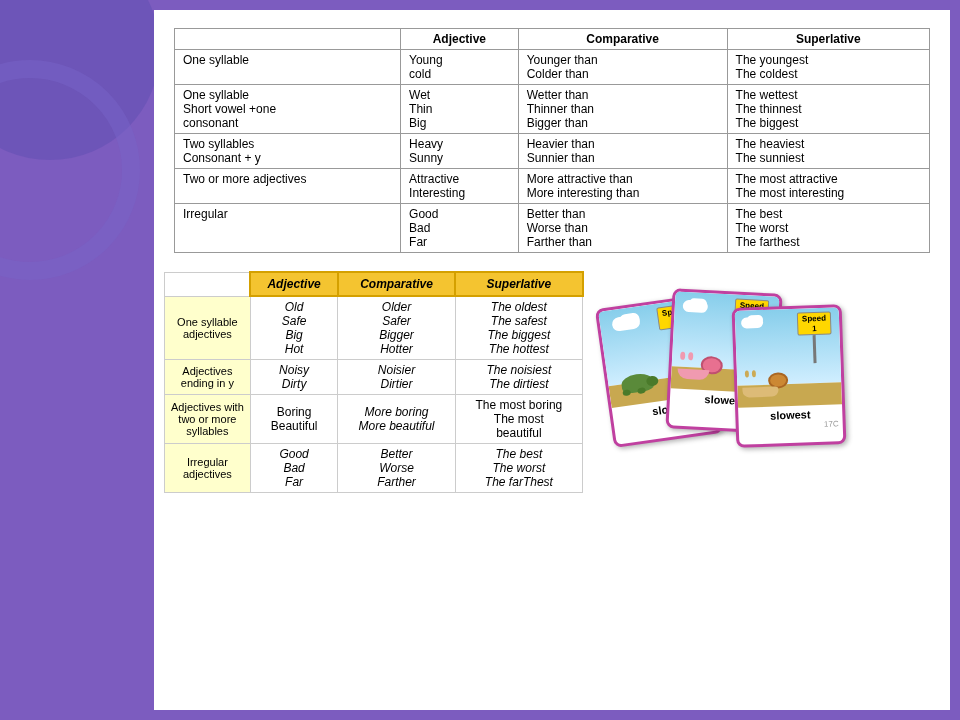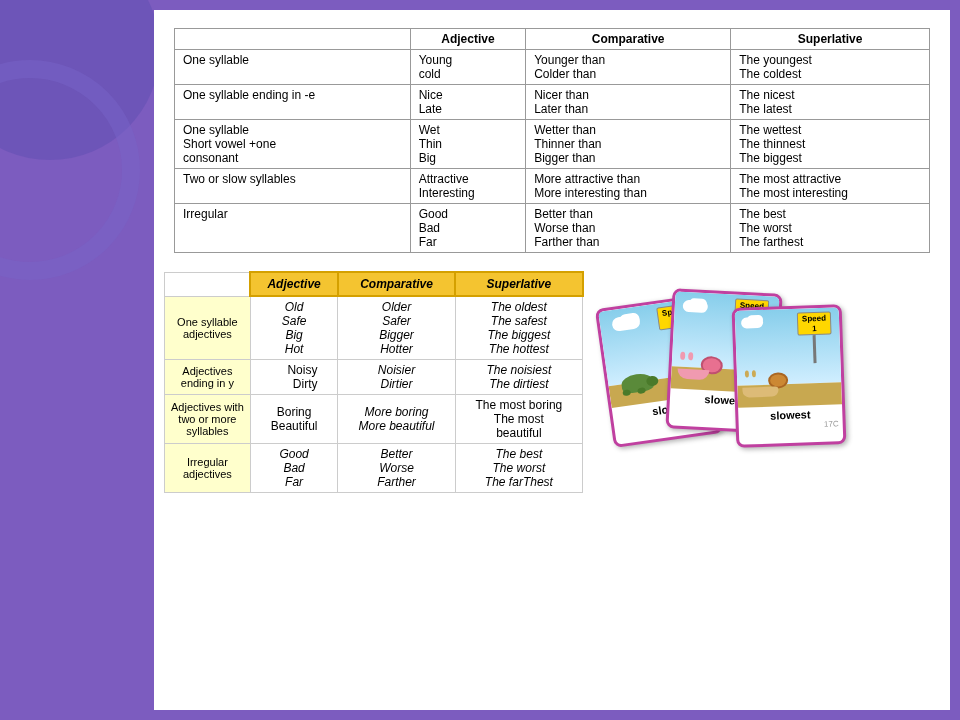--- a/index.html
+++ b/index.html
@@ -165,33 +165,33 @@
         </tr>
       </thead>
       <tbody>
         <tr>
           <td>One syllable</td>
           <td>Young<br>cold</td>
           <td>Younger than<br>Colder than</td>
           <td>The youngest<br>The coldest</td>
         </tr>
         <tr>
-          <td>One syllable ending in -e</td>
-          <td>Nice<br>Late</td>
-          <td>Nicer than<br>Later than</td>
-          <td>The nicest<br>The latest</td>
-        </tr>
-        <tr>
           <td>One syllable<br>Short vowel +one<br>consonant</td>
           <td>Wet<br>Thin<br>Big</td>
           <td>Wetter than<br>Thinner than<br>Bigger than</td>
           <td>The wettest<br>The thinnest<br>The biggest</td>
         </tr>
         <tr>
-          <td>Two or slow syllables</td>
+          <td>Two syllables<br>Consonant + y</td>
+          <td>Heavy<br>Sunny</td>
+          <td>Heavier than<br>Sunnier than</td>
+          <td>The heaviest<br>The sunniest</td>
+        </tr>
+        <tr>
+          <td>Two or more adjectives</td>
           <td>Attractive<br>Interesting</td>
           <td>More attractive than<br>More interesting than</td>
           <td>The most attractive<br>The most interesting</td>
         </tr>
         <tr>
           <td>Irregular</td>
           <td>Good<br>Bad<br>Far</td>
           <td>Better than<br>Worse than<br>Farther than</td>
           <td>The best<br>The worst<br>The farthest</td>
         </tr>
@@ -213,21 +213,21 @@
         </thead>
         <tbody>
           <tr>
             <td class="category-cell">One syllable<br>adjectives</td>
             <td style="font-style:italic;">Old<br>Safe<br>Big<br>Hot</td>
             <td style="font-style:italic;">Older<br>Safer<br>Bigger<br>Hotter</td>
             <td style="font-style:italic;">The oldest<br>The safest<br>The biggest<br>The hottest</td>
           </tr>
           <tr>
             <td class="category-cell">Adjectives<br>ending in y</td>
-            <td style="text-align:right;">Noisy<br>Dirty</td>
+            <td style="font-style:italic;">Noisy<br>Dirty</td>
             <td style="font-style:italic;">Noisier<br>Dirtier</td>
             <td style="font-style:italic;">The noisiest<br>The dirtiest</td>
           </tr>
           <tr>
             <td class="category-cell">Adjectives with<br>two or more<br>syllables</td>
             <td style="">Boring<br>Beautiful</td>
             <td style="font-style:italic;">More boring<br>More beautiful</td>
             <td style="">The most boring<br>The most<br>beautiful</td>
           </tr>
           <tr>

